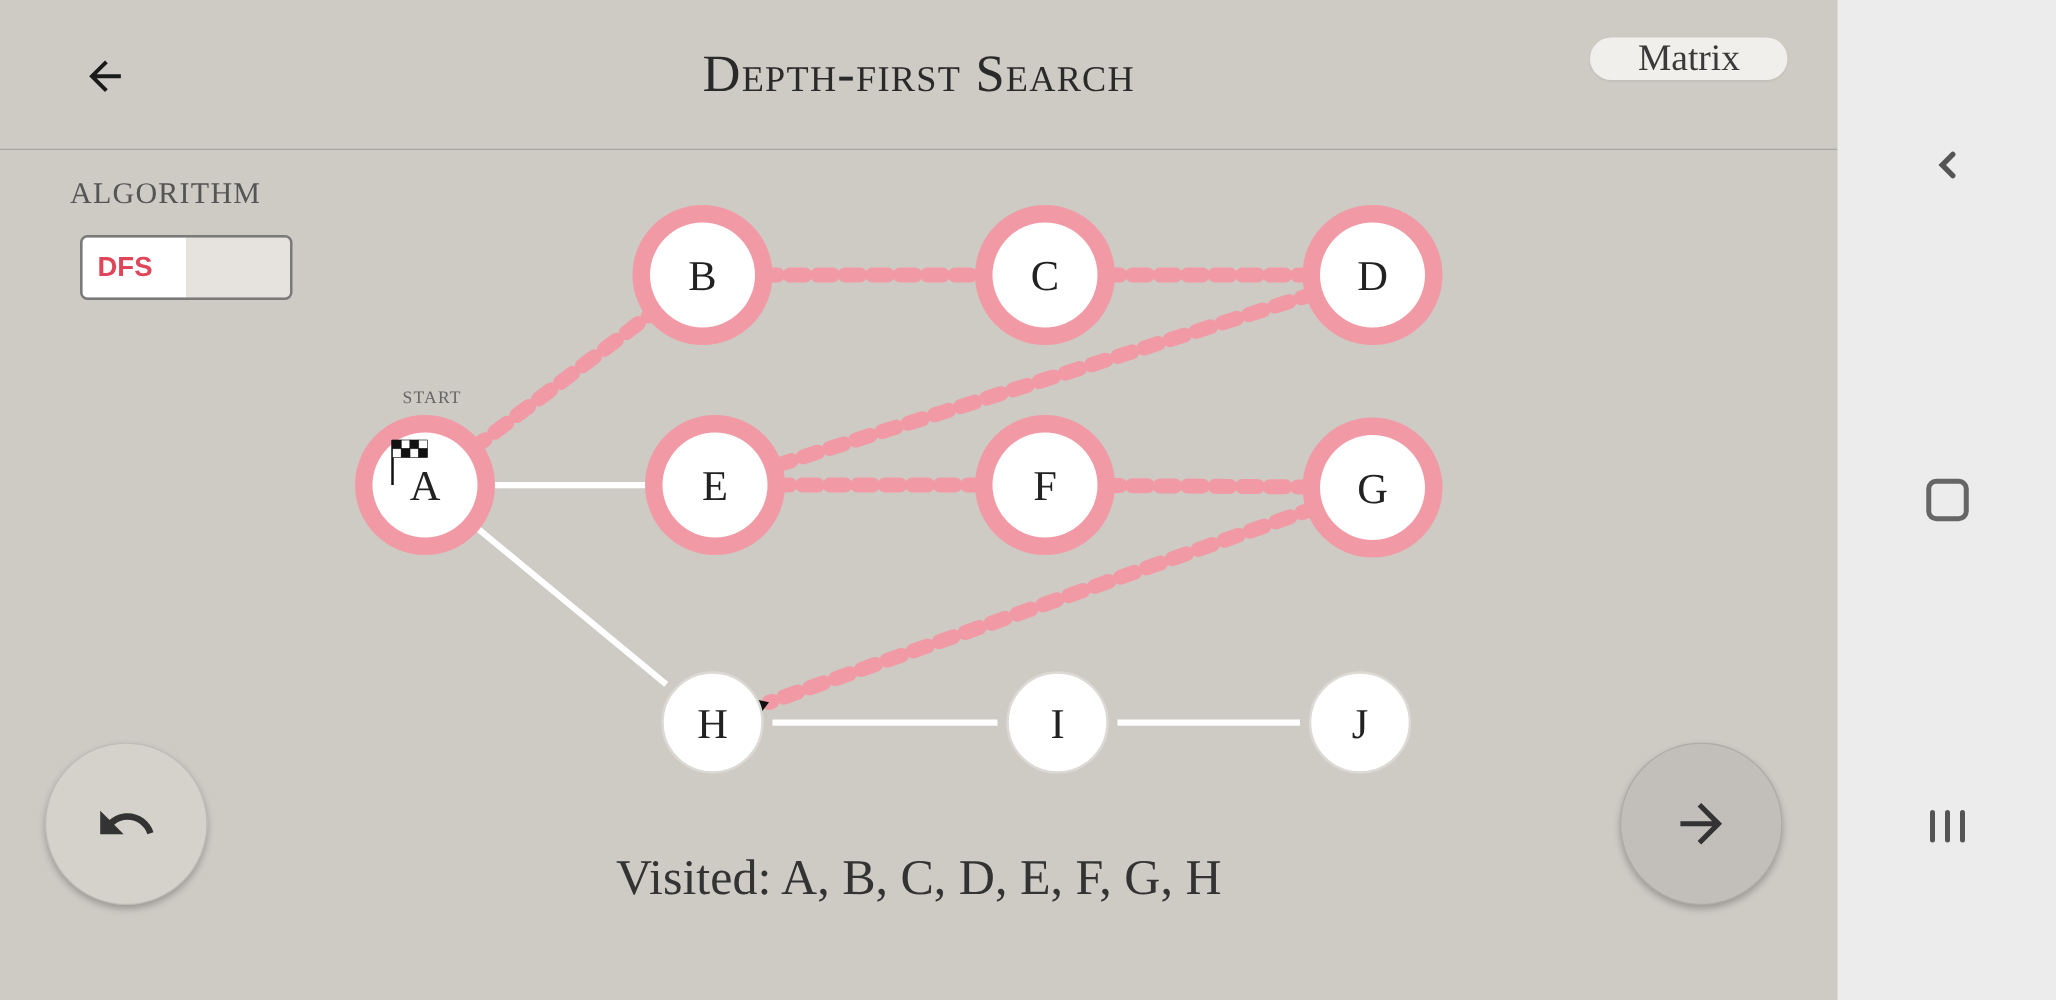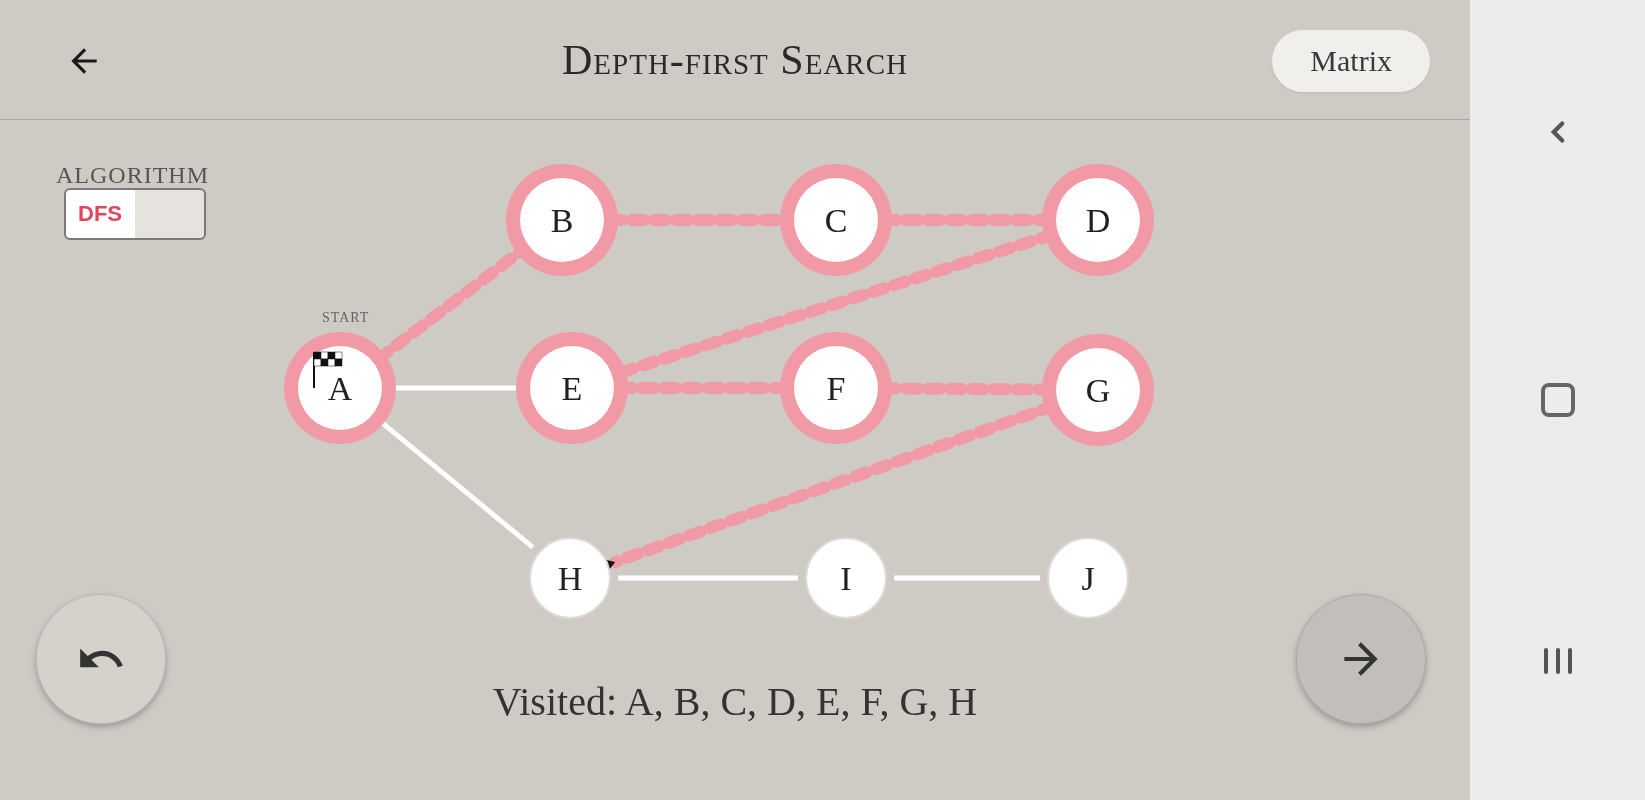--- a/index.html
+++ b/index.html
@@ -41,42 +41,41 @@
     text-align: center;
     font-variant: small-caps;
     letter-spacing: 1px;
     font-size: 42px;
     color: #2a2a2a;
   }
   .pill-btn {
     position: absolute;
     background: #f1efeb;
     border-radius: 32px;
-    padding: 14px 38px;
+    padding: 0 38px;
     font-size: 30px;
     color: #3a3a3a;
     cursor: pointer;
     font-family: Georgia, serif;
     box-shadow: 0 1px 2px rgba(0,0,0,0.08);
   }
   .matrix-btn { right: 40px; top: 30px; }
   .reset-btn  { right: 40px; top: 158px; }
 
   .algo-label {
     position: absolute;
     left: 56px; top: 142px;
     font-size: 24px;
     letter-spacing: 1px;
     color: #555;
-    margin-top: 20px;
   }
   .algo-chip {
     position: absolute;
     left: 64px; top: 188px;
-    width: 142px; height: 52px;
+    width: 170px; height: 52px;
     border: 2px solid #7a7a7a;
     border-radius: 6px;
     background: linear-gradient(to right, #fff 50%, #e6e3df 50%);
     display: flex;
     align-items: center;
   }
   .algo-chip span {
     margin-left: 12px;
     color: #e0465a;
     font-weight: bold;

